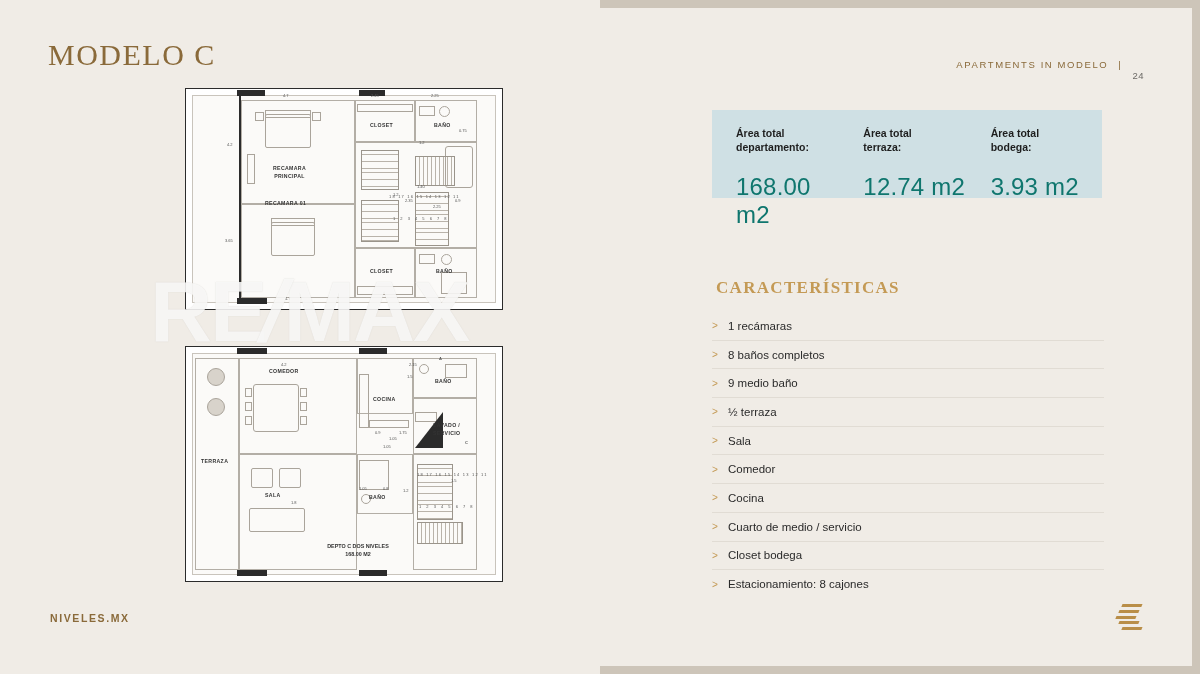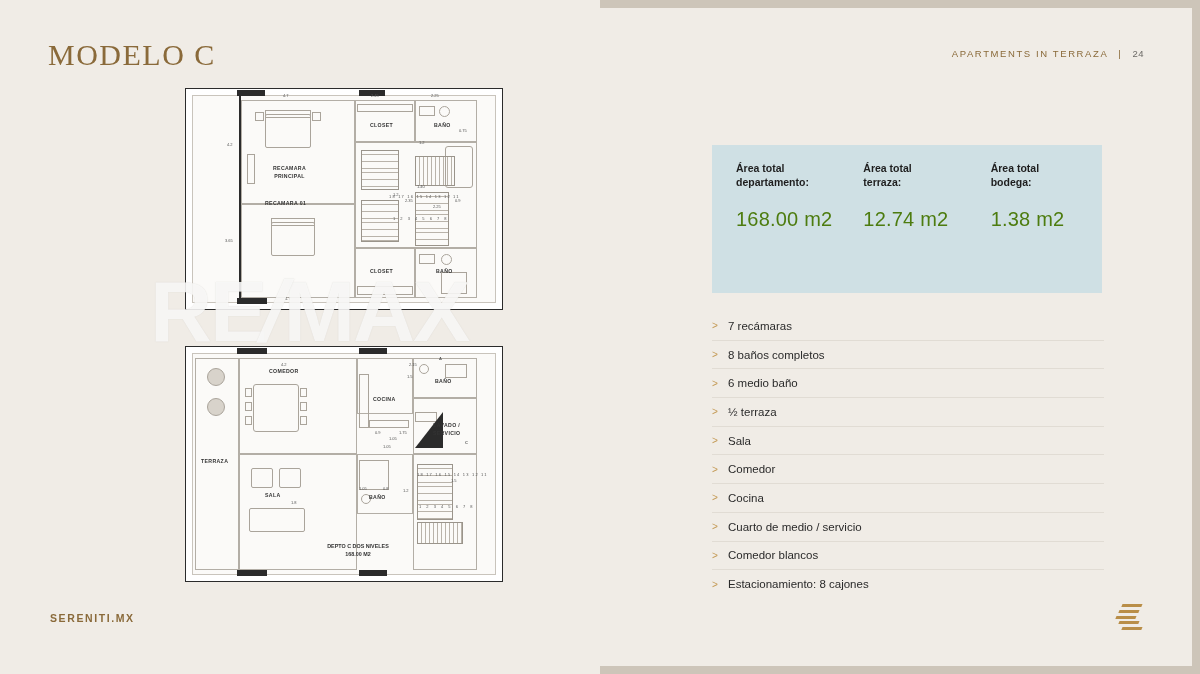--- a/index.html
+++ b/index.html
@@ -161,28 +161,27 @@
     position: absolute;
     right: 56px; top: 48px;
     font-size: 9.5px;
     letter-spacing: 1.6px;
     color: #8a6a3a;
     display: flex;
     align-items: center;
     gap: 10px;
   }
   .head-sep { color: #8a6a3a; }
-  .head-page { color: #6c6a66; letter-spacing: 0.5px; }
+  .head-page { color: #6c6a66; letter-spacing: 0.5px; margin-top: 22px; }
 
   .area-box {
     position: absolute;
     left: 712px; top: 110px;
-    width: 390px; height: 148px;
+    width: 390px; height: 88px;
     background: #cfe0e4;
-    margin-top: 35px;
   }
   .area-cols {
     display: flex;
     height: 100%;
     padding: 16px 0 0 0;
     box-sizing: border-box;
   }
   .area-col {
     flex: 1;
     padding-left: 24px;
@@ -192,22 +191,22 @@
   .area-col:nth-child(3) { padding-left: 16px; }
   .area-lbl {
     font-size: 10.5px;
     font-weight: bold;
     color: #1e1e1e;
     line-height: 1.35;
     white-space: pre-line;
   }
   .area-val {
     margin-top: 19px;
-    font-size: 20px;
-    color: #4d7c0f;
+    font-size: 24px;
+    color: #0f766e;
     letter-spacing: .2px;
   }
   .carac-title {
     position: absolute;
     left: 716px; top: 278px;
     font-family: "Liberation Serif", serif;
     font-size: 17px;
     letter-spacing: 1.3px;
     color: #c49a55;
     font-weight: bold;
@@ -399,61 +398,62 @@
         <div class="dimtxt" style="left:272px;top:86px;font-weight:bold;">C</div>
         <div class="dimtxt" style="left:246px;top:2px;font-weight:bold;">A</div>
       </div>
     </div>
   </div>
 
   <div class="watermark">
     <span>RE</span><span class="wm-slash">/</span><span>MAX</span>
   </div>
 
-  <div class="brand-footer">SERENITI.MX</div>
+  <div class="brand-footer">NIVELES.MX</div>
 
   <div class="head-right">
-    <span>APARTMENTS IN TERRAZA</span>
+    <span>APARTMENTS IN MODELO</span>
     <span class="head-sep">|</span>
     <span class="head-page">24</span>
   </div>
 
   <div class="area-box">
     <div class="area-cols">
       <div class="area-col">
         <div class="area-lbl">Área total
 departamento:</div>
         <div class="area-val">168.00 m2</div>
       </div>
       <div class="area-col">
         <div class="area-lbl">Área total
 terraza:</div>
         <div class="area-val">12.74 m2</div>
       </div>
       <div class="area-col">
         <div class="area-lbl">Área total
 bodega:</div>
-        <div class="area-val">1.38 m2</div>
+        <div class="area-val">3.93 m2</div>
       </div>
     </div>
   </div>
 
+  <div class="carac-title">CARACTERÍSTICAS</div>
 
   <div class="feat-list">
     <div class="feat-row">
       <span class="feat-arrow">&gt;</span>
-      <span>7 recámaras</span>
+      <span>1 recámaras</span>
     </div>
     <div class="feat-row">
       <span class="feat-arrow">&gt;</span>
       <span>8 baños completos</span>
     </div>
     <div class="feat-row">
       <span class="feat-arrow">&gt;</span>
-      <span>6 medio baño</span>
+      <span>9 medio baño</span>
     </div>
     <div class="feat-row">
       <span class="feat-arrow">&gt;</span>
       <span>½ terraza</span>
     </div>
     <div class="feat-row">
       <span class="feat-arrow">&gt;</span>
       <span>Sala</span>
     </div>
     <div class="feat-row">
@@ -463,21 +463,21 @@
     <div class="feat-row">
       <span class="feat-arrow">&gt;</span>
       <span>Cocina</span>
     </div>
     <div class="feat-row">
       <span class="feat-arrow">&gt;</span>
       <span>Cuarto de medio / servicio</span>
     </div>
     <div class="feat-row">
       <span class="feat-arrow">&gt;</span>
-      <span>Comedor blancos</span>
+      <span>Closet bodega</span>
     </div>
     <div class="feat-row">
       <span class="feat-arrow">&gt;</span>
       <span>Estacionamiento: 8 cajones</span>
     </div>
   </div>
 
   <div class="logo-mark">
     <span></span>
       <span></span>

